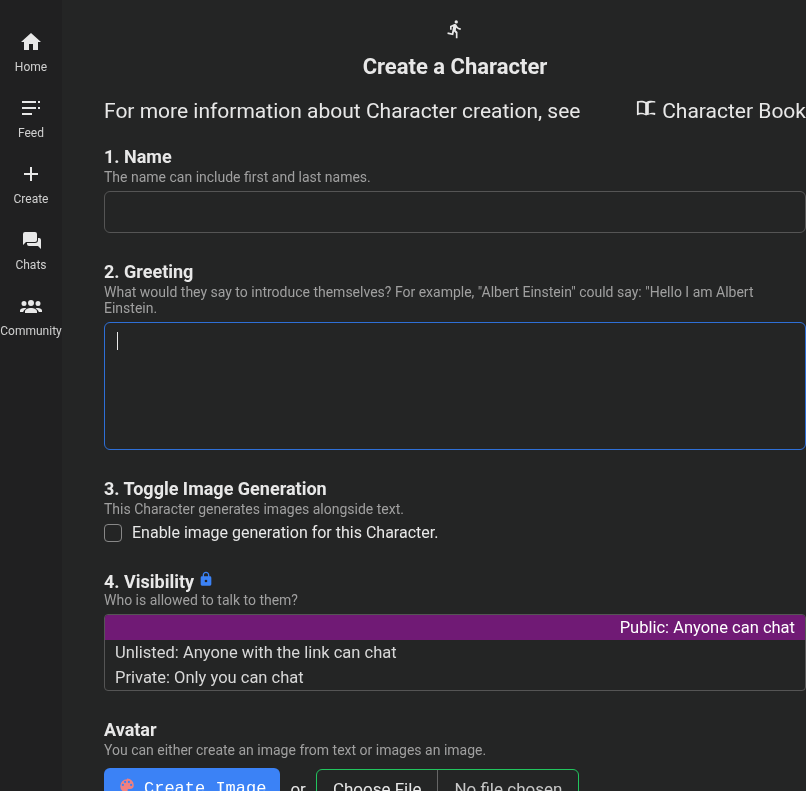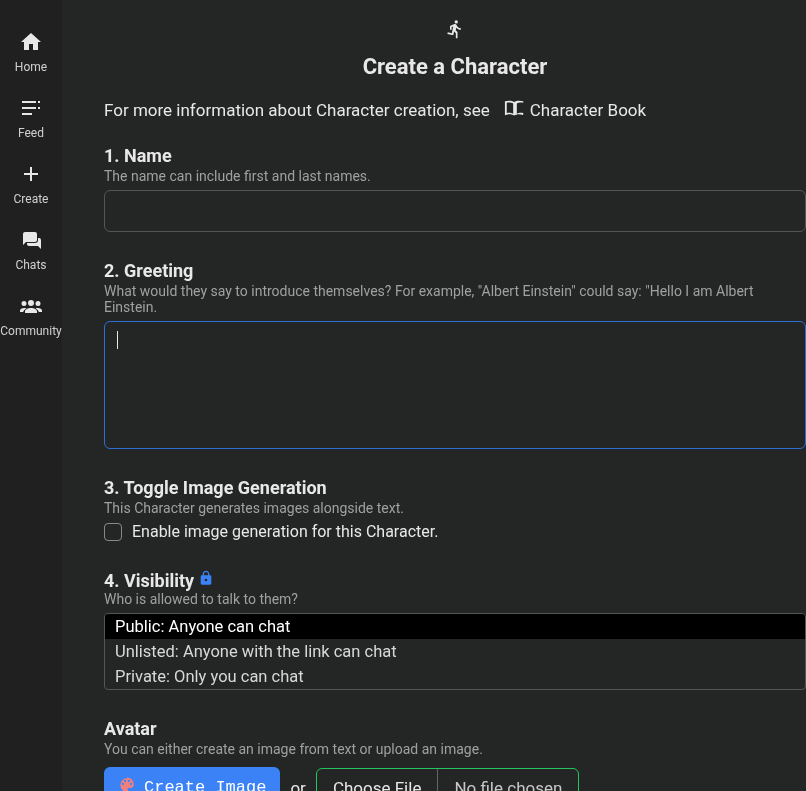--- a/index.html
+++ b/index.html
@@ -61,22 +61,23 @@
       fill: #e8e8e8;
     }
     .page-title {
       font-size: 22px;
       font-weight: 700;
     }
     .info-line {
       display: flex;
       align-items: center;
       gap: 14px;
-      font-size: 17px;
+      font-size: 21px;
       margin-bottom: 22px;
+      justify-content: space-between;
     }
     .book-link {
       display: flex;
       align-items: center;
       gap: 4px;
       cursor: pointer;
     }
     .book-link svg {
       width: 22px;
       height: 22px;
@@ -154,22 +155,23 @@
       margin-top: 6px;
       overflow: hidden;
     }
     .vis-option {
       padding: 3px 10px;
       font-size: 16.5px;
       color: #d8d8d8;
       cursor: pointer;
     }
     .vis-option.selected {
-      background: #000000;
+      background: #701a75;
       color: #fff;
+      text-align: right;
     }
     .avatar-row {
       display: flex;
       align-items: center;
       gap: 10px;
       margin-top: 10px;
     }
     .btn-primary {
       background: #3b82f6;
       border: none;
@@ -324,21 +326,21 @@
     <div class="section-sub">Who is allowed to talk to them?</div>
     <div class="vis-list">
       <div class="vis-option selected">Public: Anyone can chat</div>
       <div class="vis-option">Unlisted: Anyone with the link can chat</div>
       <div class="vis-option">Private: Only you can chat</div>
     </div>
   </div>
 
   <div class="section">
     <div class="section-head">Avatar</div>
-    <div class="section-sub">You can either create an image from text or upload an image.</div>
+    <div class="section-sub">You can either create an image from text or images an image.</div>
     <div class="avatar-row">
       <button class="btn-primary">
         <span>
           <svg viewBox="0 0 24 24">
               <path d="M12 3a9 9 0 00-9 9 9 9 0 009 9c.8 0 1.5-.7 1.5-1.5 0-.4-.2-.8-.4-1-.3-.3-.4-.6-.4-1 0-.8.7-1.5 1.5-1.5H16a5 5 0 005-5c0-5-4-9-9-9zm-5.5 9a1.5 1.5 0 110-3 1.5 1.5 0 010 3zm3-4a1.5 1.5 0 110-3 1.5 1.5 0 010 3zm5 0a1.5 1.5 0 110-3 1.5 1.5 0 010 3zm3 4a1.5 1.5 0 110-3 1.5 1.5 0 010 3z"></path>
             </svg>
         </span>
         <span>Create Image</span>
       </button>
       <span class="or">or</span>

